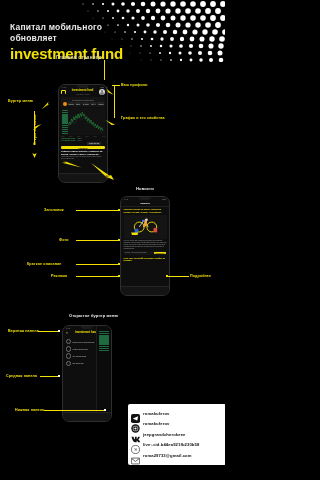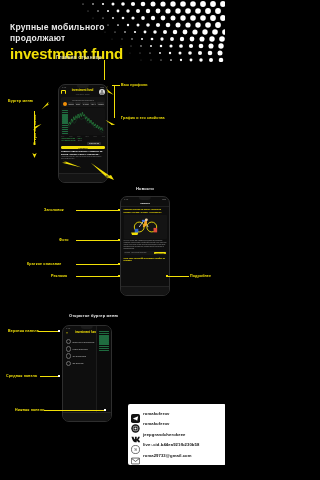--- a/index.html
+++ b/index.html
@@ -220,22 +220,22 @@
             <circle cx="116" cy="60" r="1.45"></circle>
             <circle cx="126" cy="60" r="1.75"></circle>
             <circle cx="136" cy="60" r="2"></circle>
             <circle cx="146" cy="60" r="2.25"></circle>
         </g>
       </g>
     </svg>
   </div>
 
   <div class="hdr">
-    <div class="l1">Крупные мобильного</div>
-    <div class="l1">продолжают</div>
+    <div class="l1">Капитал мобильного</div>
+    <div class="l1">обновляет</div>
     <div class="brand">investment fund</div>
   </div>
 
   <div class="sub1">Главная страница</div>
 
   <div class="lead v" style="left:104px;top:60px;height:20px;"></div>
   <div class="arrow" style="left:101px;top:78px;">
     <svg width="7" height="7" viewBox="0 0 7 7">
         <path d="M3.5 7 L0.4 1.5 L3.5 3 L6.6 1.5 Z" fill="#f2e007"></path>
       </svg>

